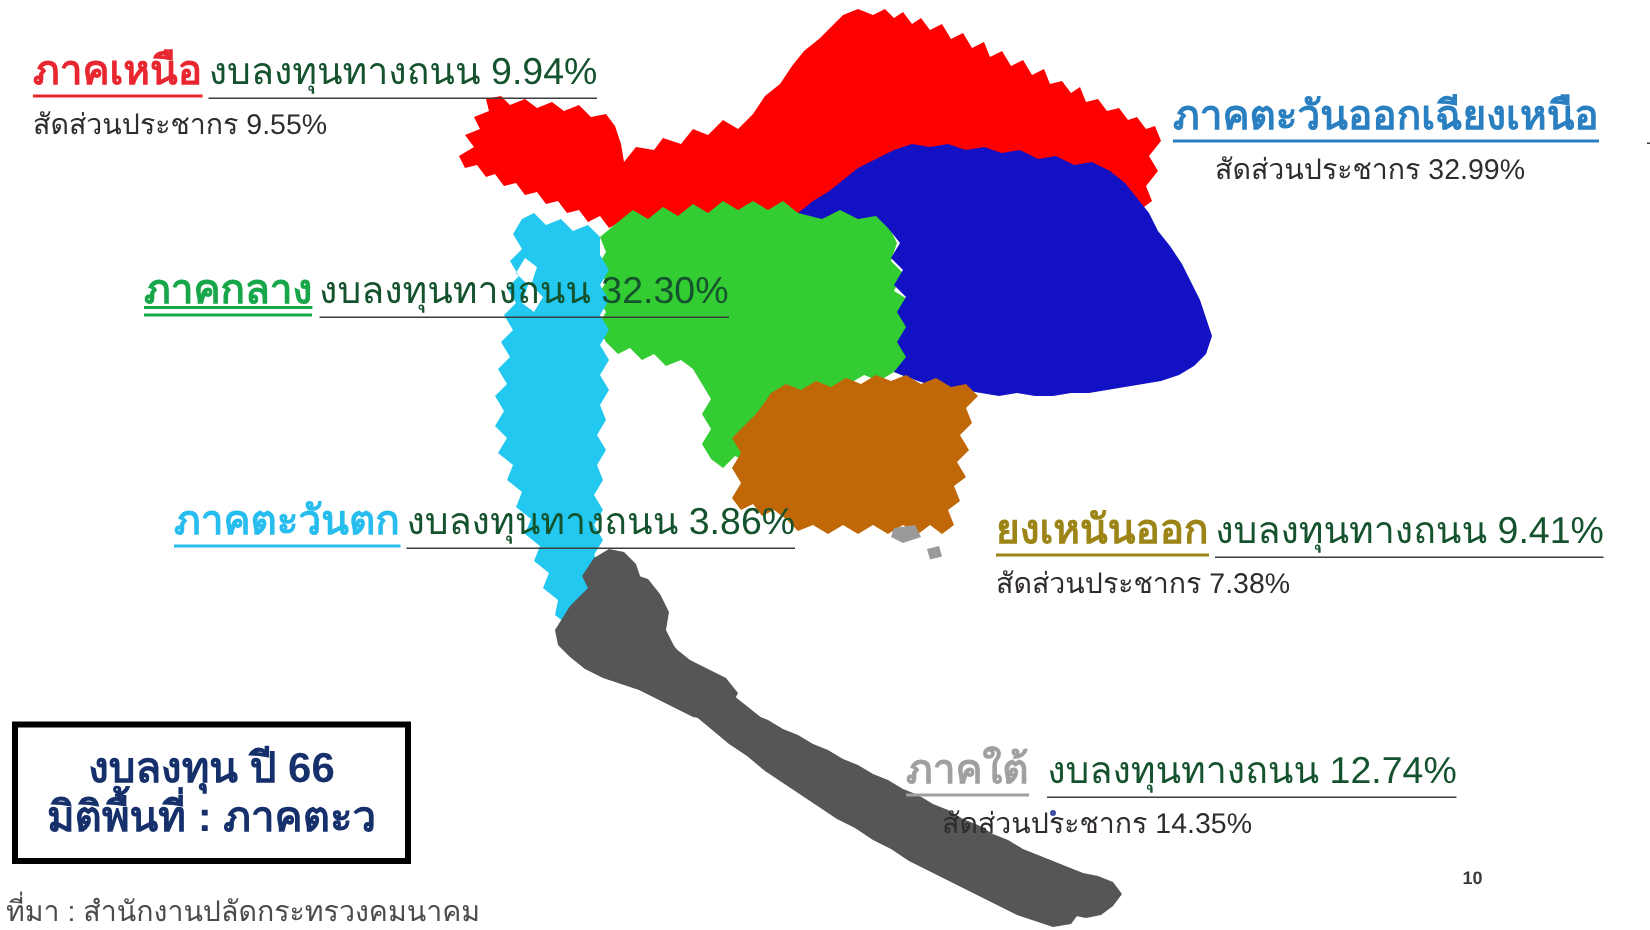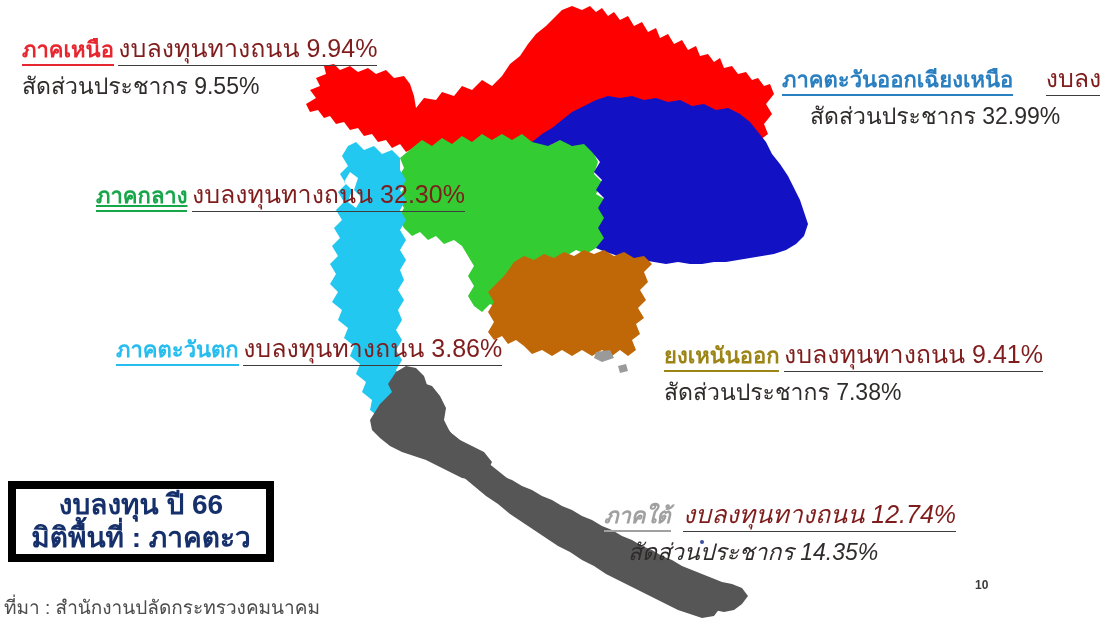--- a/index.html
+++ b/index.html
@@ -28,39 +28,39 @@
     height: 620px;
   }
   #map-figure svg { display: block; width: 100%; height: 100%; }
 
   
   .region-label {
     position: absolute;
     white-space: nowrap;
   }
   .region-name {
-    font-size: 22px;
+    font-size: 27px;
     font-weight: 700;
     line-height: 1.12;
     display: inline-block;
     border-bottom: 2px solid currentColor;
     padding-bottom: 1px;
   }
   .metric-main {
     font-size: 25px;
     font-weight: 400;
-    color: #7f1d1d;
+    color: #14532d;
     line-height: 1.18;
     display: inline-block;
     border-bottom: 1.6px solid #3d3d3d;
     padding-bottom: 1px;
     margin-top: 8px;
   }
   .metric-sub {
-    font-size: 23px;
+    font-size: 19px;
     font-weight: 400;
     color: #2f2c2b;
     line-height: 1.2;
     margin-top: 7px;
     display: block;
   }
 
   
   #label-north        { left: 22px;  top: 26px;  }
   #label-north   .region-name { color: #e8262f; }
@@ -72,42 +72,42 @@
   #label-west    .region-name { color: #27bdef; }
 
   #label-northeast    { left: 782px; top: 56px;  }
   #label-northeast .region-name { color: #2a7fc1; }
   #label-northeast .metric-main { margin-left: 28px; }
   #label-northeast .metric-sub  { margin-left: 28px; }
 
   #label-east         { left: 664px; top: 332px; }
   #label-east    .region-name { color: #9c8516; }
 
-  #label-south        { left: 604px; top: 492px; font-style: italic; }
+  #label-south        { left: 604px; top: 492px; }
   #label-south   .region-name { color: #a0a0a0; }
   #label-south   .metric-main { margin-left: 8px; }
   #label-south   .metric-sub  { margin-left: 24px; }
 
   
   .speck {
     position: absolute;
     width: 4px; height: 4px;
     border-radius: 50%;
     background: #3b4fa0;
     left: 700px; top: 540px;
   }
 
   
   #title-box {
     position: absolute;
     left: 8px;
     top: 481px;
     width: 266px;
-    height: 81px;
-    border: 8px solid #000000;
+    height: 95px;
+    border: 4px solid #000000;
     background: #ffffff;
     box-sizing: border-box;
     display: flex;
     flex-direction: column;
     align-items: center;
     justify-content: center;
   }
   .title-line {
     color: #16306b;
     font-size: 28px;

